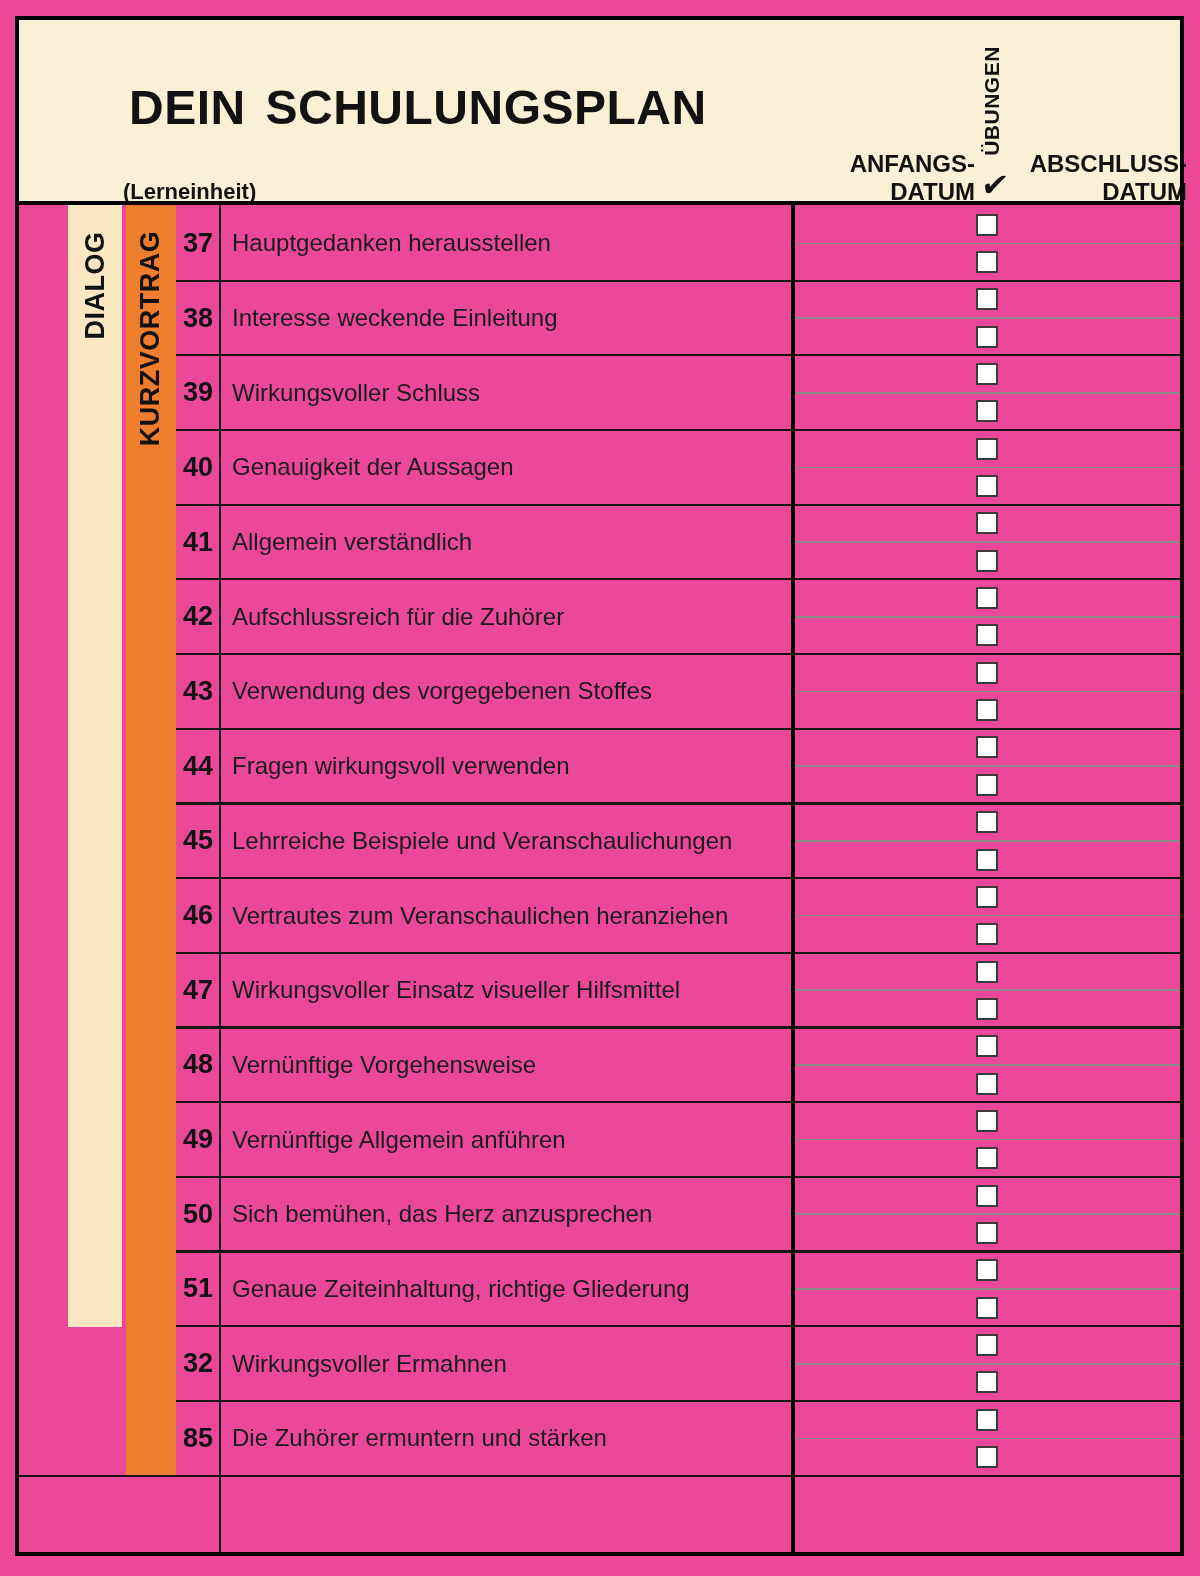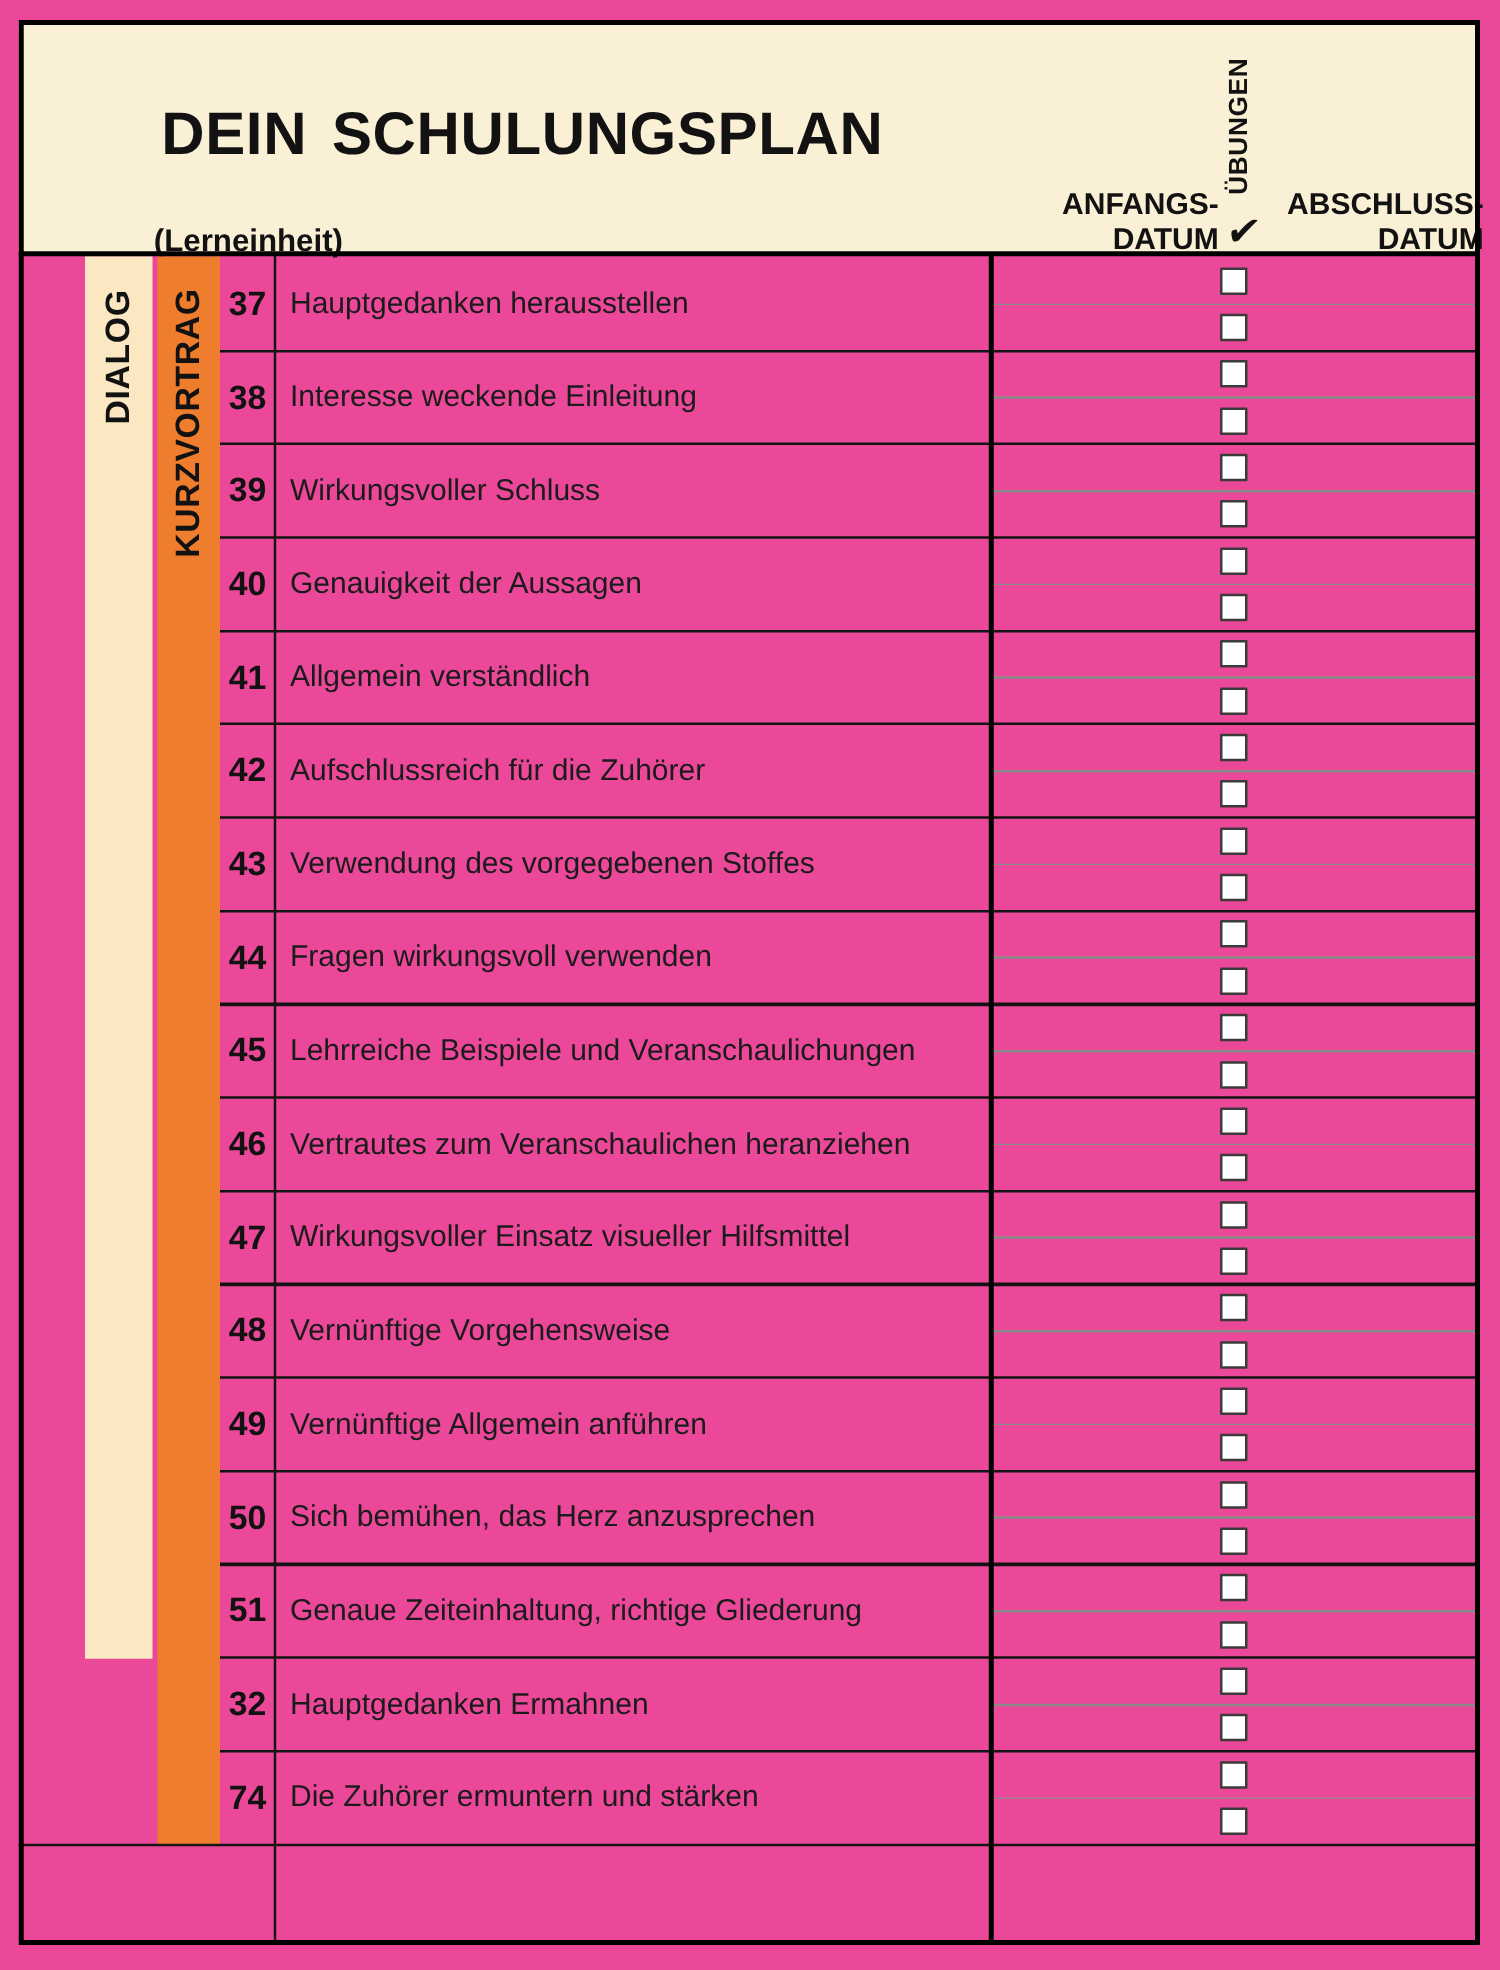--- a/index.html
+++ b/index.html
@@ -53,21 +53,21 @@
     font-size: 48px;
     font-weight: bold;
     color: #121212;
     letter-spacing: 0.5px;
     word-spacing: 6px;
     white-space: nowrap;
   }
   .unit-label {
     position: absolute;
     left: 108px; top: 163px;
-    font-size: 25px;
+    font-size: 22px;
     font-weight: bold;
     color: #121212;
     white-space: nowrap;
   }
 
   .date-head {
     position: absolute;
     top: 134px;
     text-align: right;
     font-size: 24px;
@@ -497,36 +497,36 @@
     <div class="half-line"></div>
     <div class="half bottom">
       <div class="date-cell"></div>
       <div class="checkbox"></div>
       <div class="date-cell"></div>
     </div>
     <div class="row-line"></div>
   </div>
       <div class="row">
     <div class="row-num">32</div>
-    <div class="row-label">Hauptgedanken Ermahnen</div>
+    <div class="row-label">Wirkungsvoller Ermahnen</div>
     <div class="half top">
       <div class="date-cell"></div>
       <div class="checkbox"></div>
       <div class="date-cell"></div>
     </div>
     <div class="half-line"></div>
     <div class="half bottom">
       <div class="date-cell"></div>
       <div class="checkbox"></div>
       <div class="date-cell"></div>
     </div>
     <div class="row-line"></div>
   </div>
       <div class="row last">
-    <div class="row-num">74</div>
+    <div class="row-num">85</div>
     <div class="row-label">Die Zuhörer ermuntern und stärken</div>
     <div class="half top">
       <div class="date-cell"></div>
       <div class="checkbox"></div>
       <div class="date-cell"></div>
     </div>
     <div class="half-line"></div>
     <div class="half bottom">
       <div class="date-cell"></div>
       <div class="checkbox"></div>

